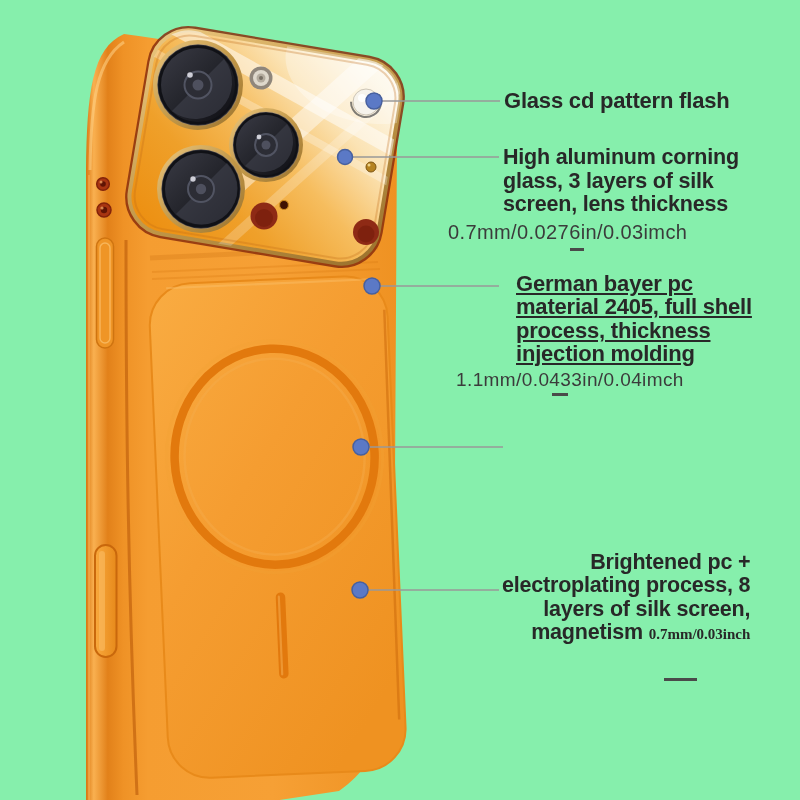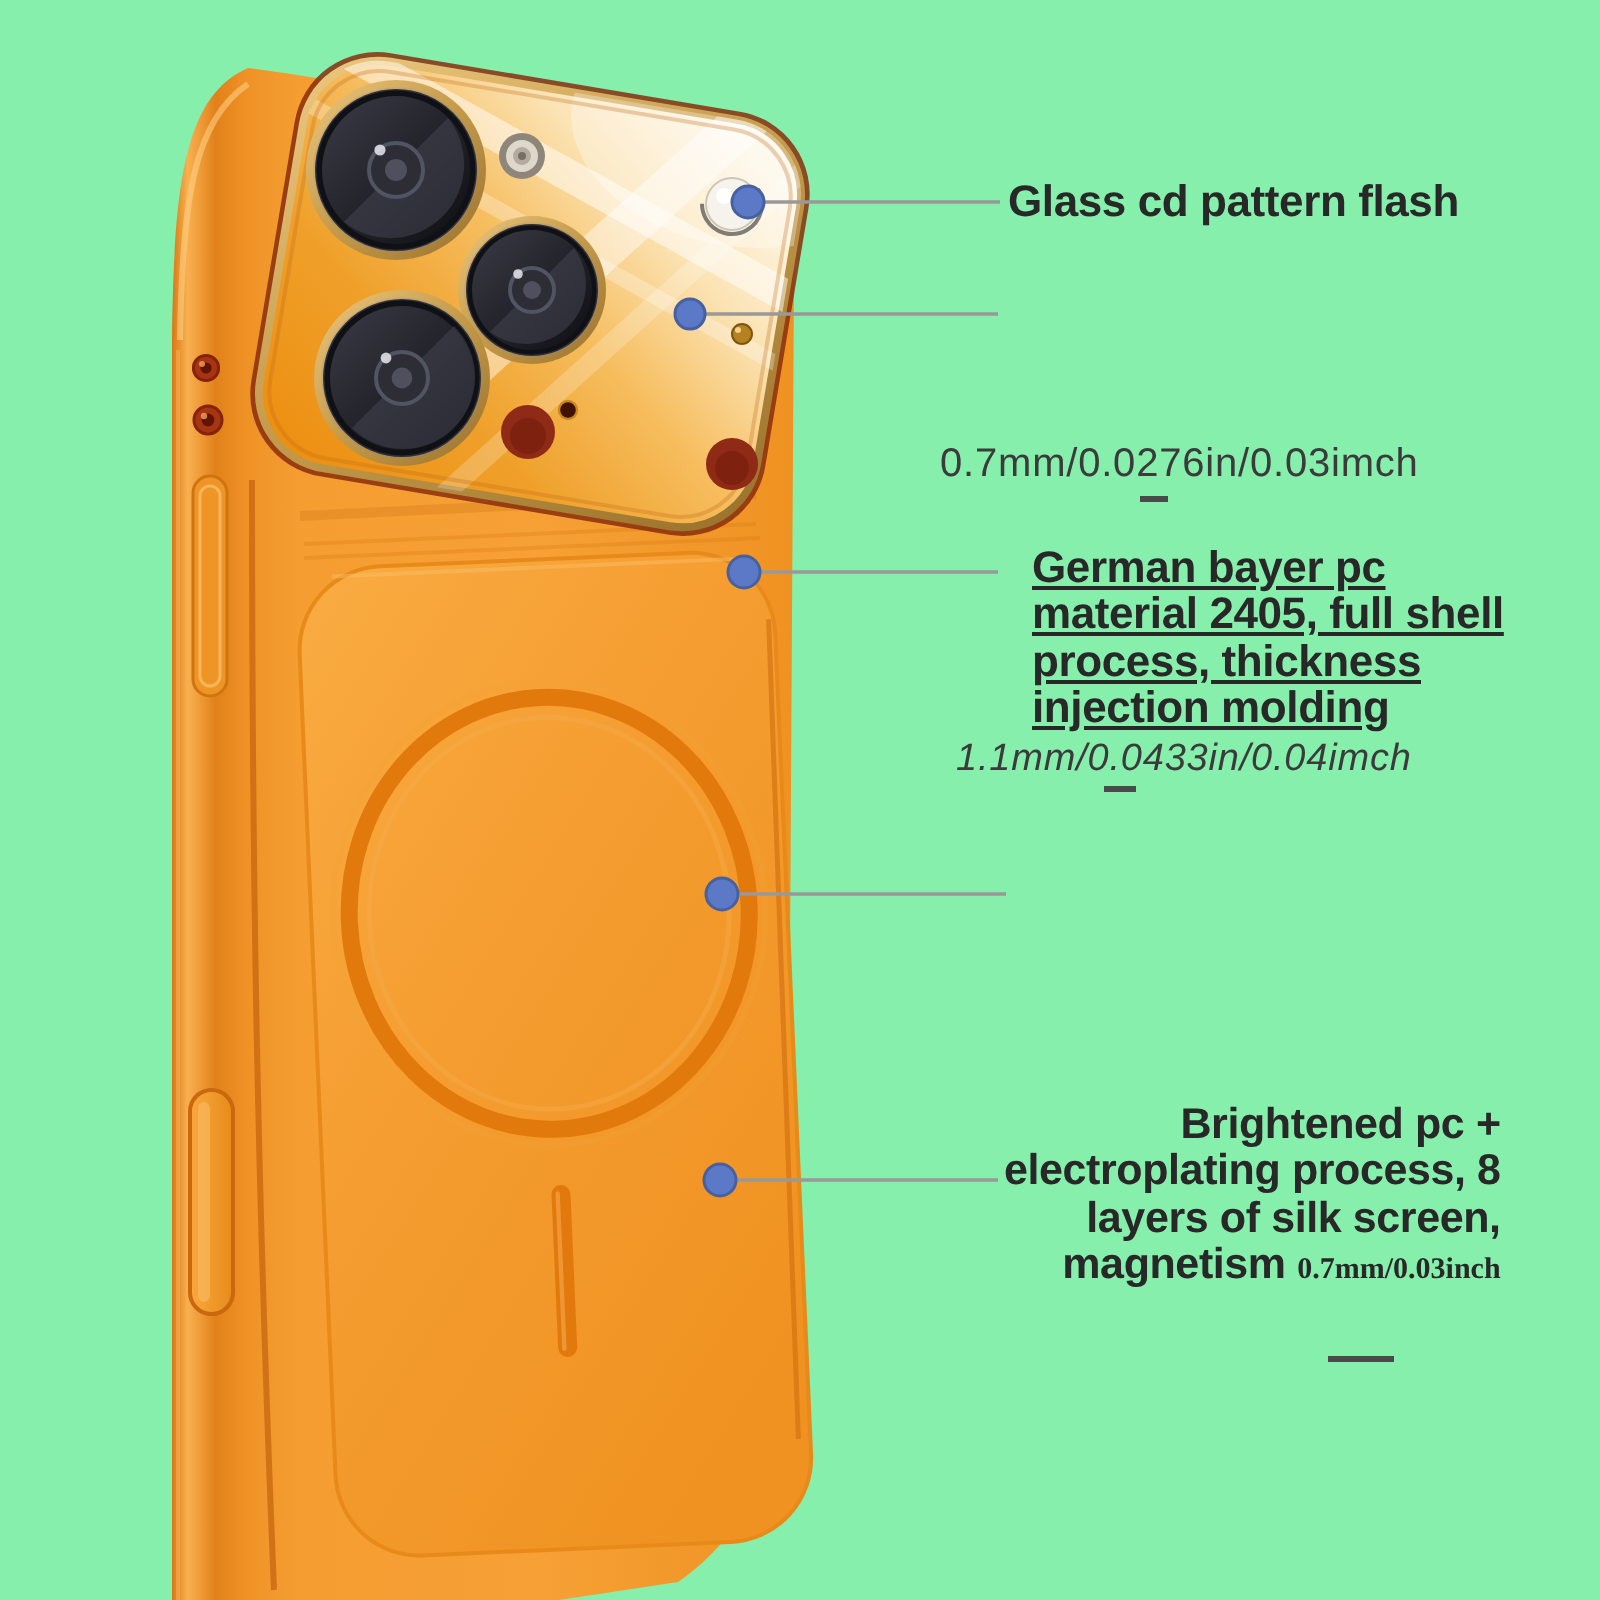--- a/index.html
+++ b/index.html
@@ -3,28 +3,28 @@
 <meta charset="utf-8">
 <style>
   html,body{margin:0;padding:0;background:#ffffff;}
   #stage{
     position:relative;width:800px;height:800px;overflow:hidden;
     background:#86efac;font-family:"Liberation Sans",sans-serif;
   }
   #phone-svg{position:absolute;left:0;top:0;}
   .ann{position:absolute;color:#282828;font-weight:bold;letter-spacing:-0.2px;}
   .ann .ln{white-space:nowrap;}
-  .val{position:absolute;color:#3b3b3b;font-weight:normal;letter-spacing:0.4px;white-space:nowrap;margin-left:22px;}
+  .val{position:absolute;color:#3b3b3b;font-weight:normal;letter-spacing:0.4px;white-space:nowrap;}
   .dash{position:absolute;height:2.5px;background:#4a4a4a;}
   #ann1{left:504px;top:88px;font-size:22px;line-height:25px;}
   #ann2{left:503px;top:146px;font-size:21.5px;line-height:23.5px;}
   #val2{left:448px;top:221px;font-size:20px;}
   #dash2{left:570px;top:248px;width:14px;}
   #ann3{left:516px;top:272px;font-size:22px;line-height:23.4px;text-decoration:underline;}
-  #val3{left:456px;top:369px;font-size:19px;font-style:italic;}
+  #val3{left:456px;top:369px;font-size:19px;}
   #dash3{left:552px;top:393px;width:16px;}
   #ann4{left:506px;top:426px;font-size:30px;line-height:33px;letter-spacing:0.3px;}
   #ann5{left:502px;top:551px;font-size:21.5px;line-height:23.4px;text-align:right;}
   #dash5{left:664px;top:678px;width:33px;}
   .serif{font-family:"Liberation Serif",serif;font-size:15px;font-weight:bold;letter-spacing:0;}
 </style>
 </head>
 <body>
 
 <div id="stage">
@@ -203,20 +203,25 @@
       <circle cx="372" cy="286" r="8" stroke="#47609f" stroke-width="1.5" fill="#5b79c6"></circle>
       <circle cx="361" cy="447" r="8" stroke="#47609f" stroke-width="1.5" fill="#5b79c6"></circle>
       <circle cx="360" cy="590" r="8" stroke="#47609f" stroke-width="1.5" fill="#5b79c6"></circle>
     </g>
   </svg>
 
   <div class="ann" id="ann1">
     <div class="ln">Glass cd pattern flash</div>
   </div>
 
+  <div class="ann" id="ann2">
+    <div class="ln">High aluminum corning</div>
+    <div class="ln">glass, 3 layers of silk</div>
+    <div class="ln">screen, lens thickness</div>
+  </div>
   <div class="val" id="val2">0.7mm/0.0276in/0.03imch</div>
   <div class="dash" id="dash2"></div>
 
   <div class="ann" id="ann3">
     <div class="ln">German bayer pc</div>
     <div class="ln">material 2405, full shell</div>
     <div class="ln">process, thickness</div>
     <div class="ln">injection molding</div>
   </div>
   <div class="val" id="val3">1.1mm/0.0433in/0.04imch</div>

